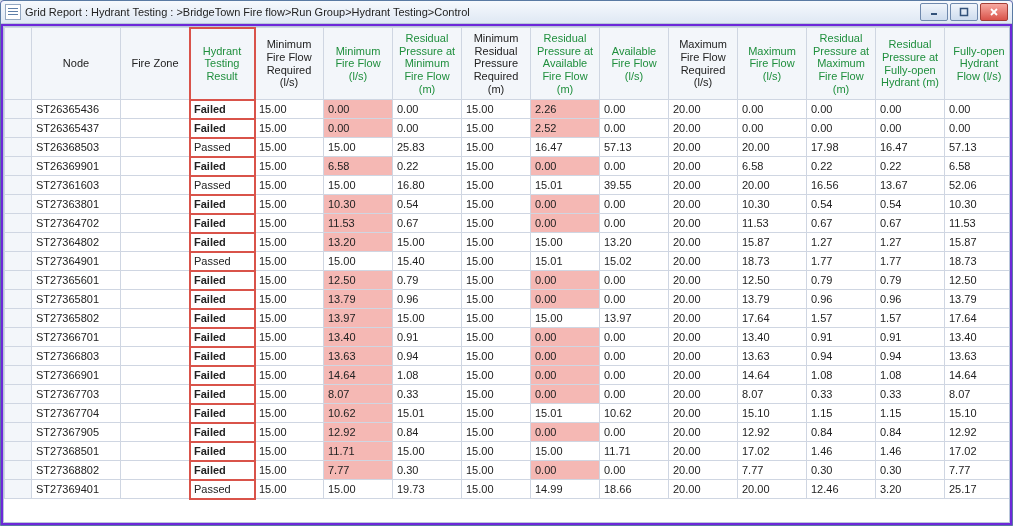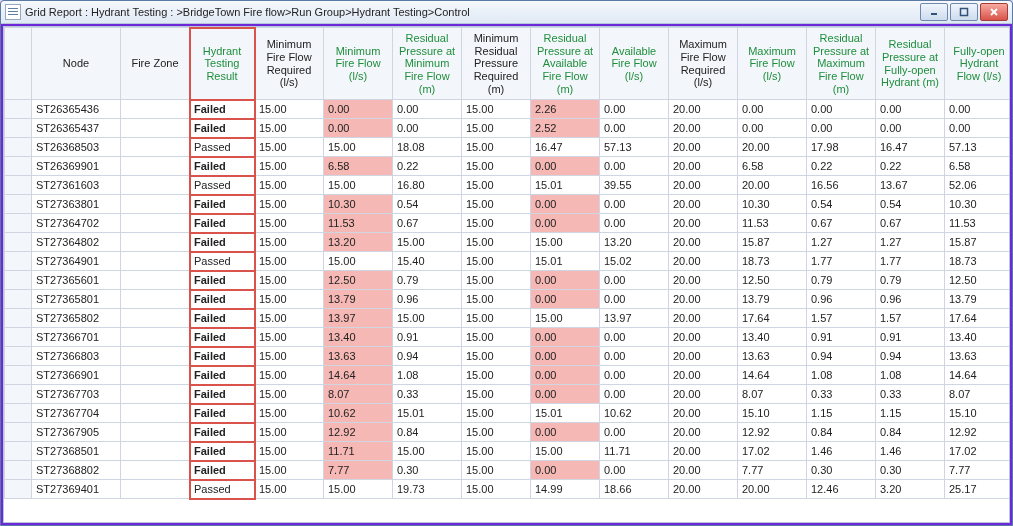--- a/index.html
+++ b/index.html
@@ -116,21 +116,21 @@
             <td class="col-num">0.00</td>
             <td class="col-num">0.00</td>
           </tr>
           <tr>
             <td class="rowhdr"></td>
             <td class="col-node">ST26368503</td>
             <td class="col-zone"></td>
             <td class="col-res red-outline-c">Passed</td>
             <td class="col-num">15.00</td>
             <td class="col-num">15.00</td>
-            <td class="col-num">18.08</td>
+            <td class="col-num">25.83</td>
             <td class="col-num">15.00</td>
             <td class="col-num">16.47</td>
             <td class="col-num">57.13</td>
             <td class="col-num">20.00</td>
             <td class="col-num">20.00</td>
             <td class="col-num">17.98</td>
             <td class="col-num">16.47</td>
             <td class="col-num">57.13</td>
           </tr>
           <tr>

